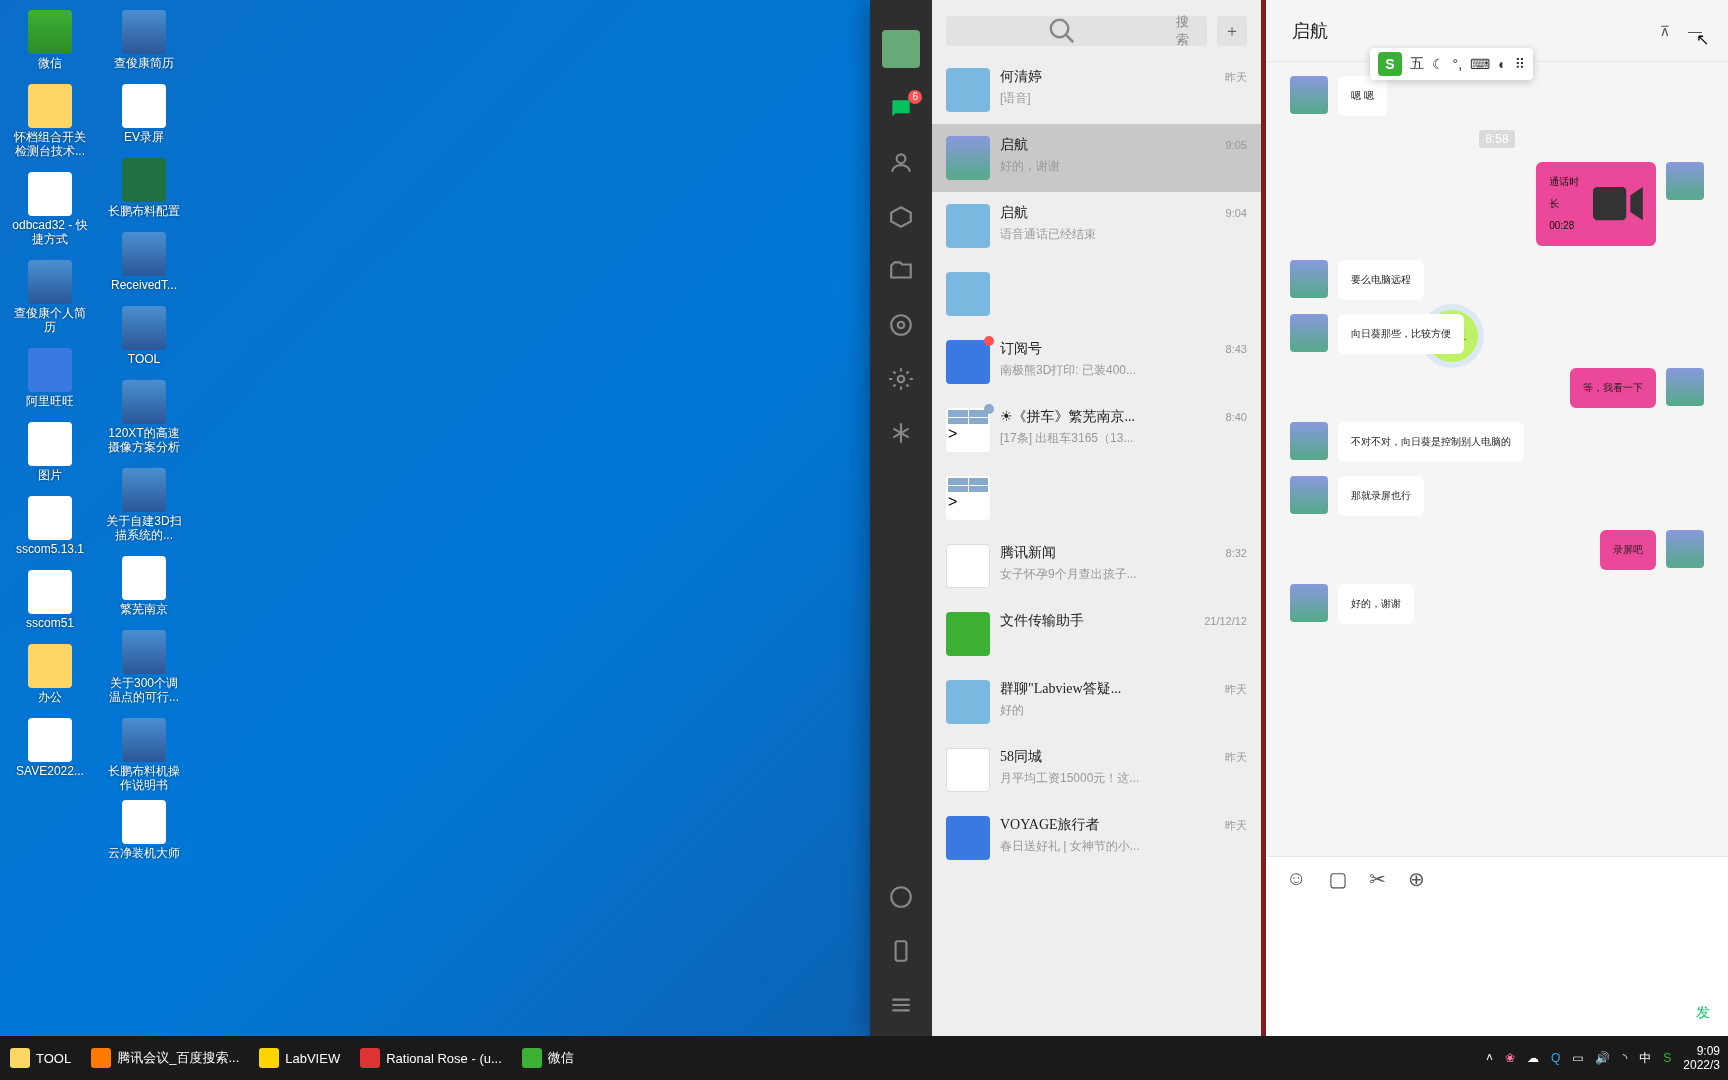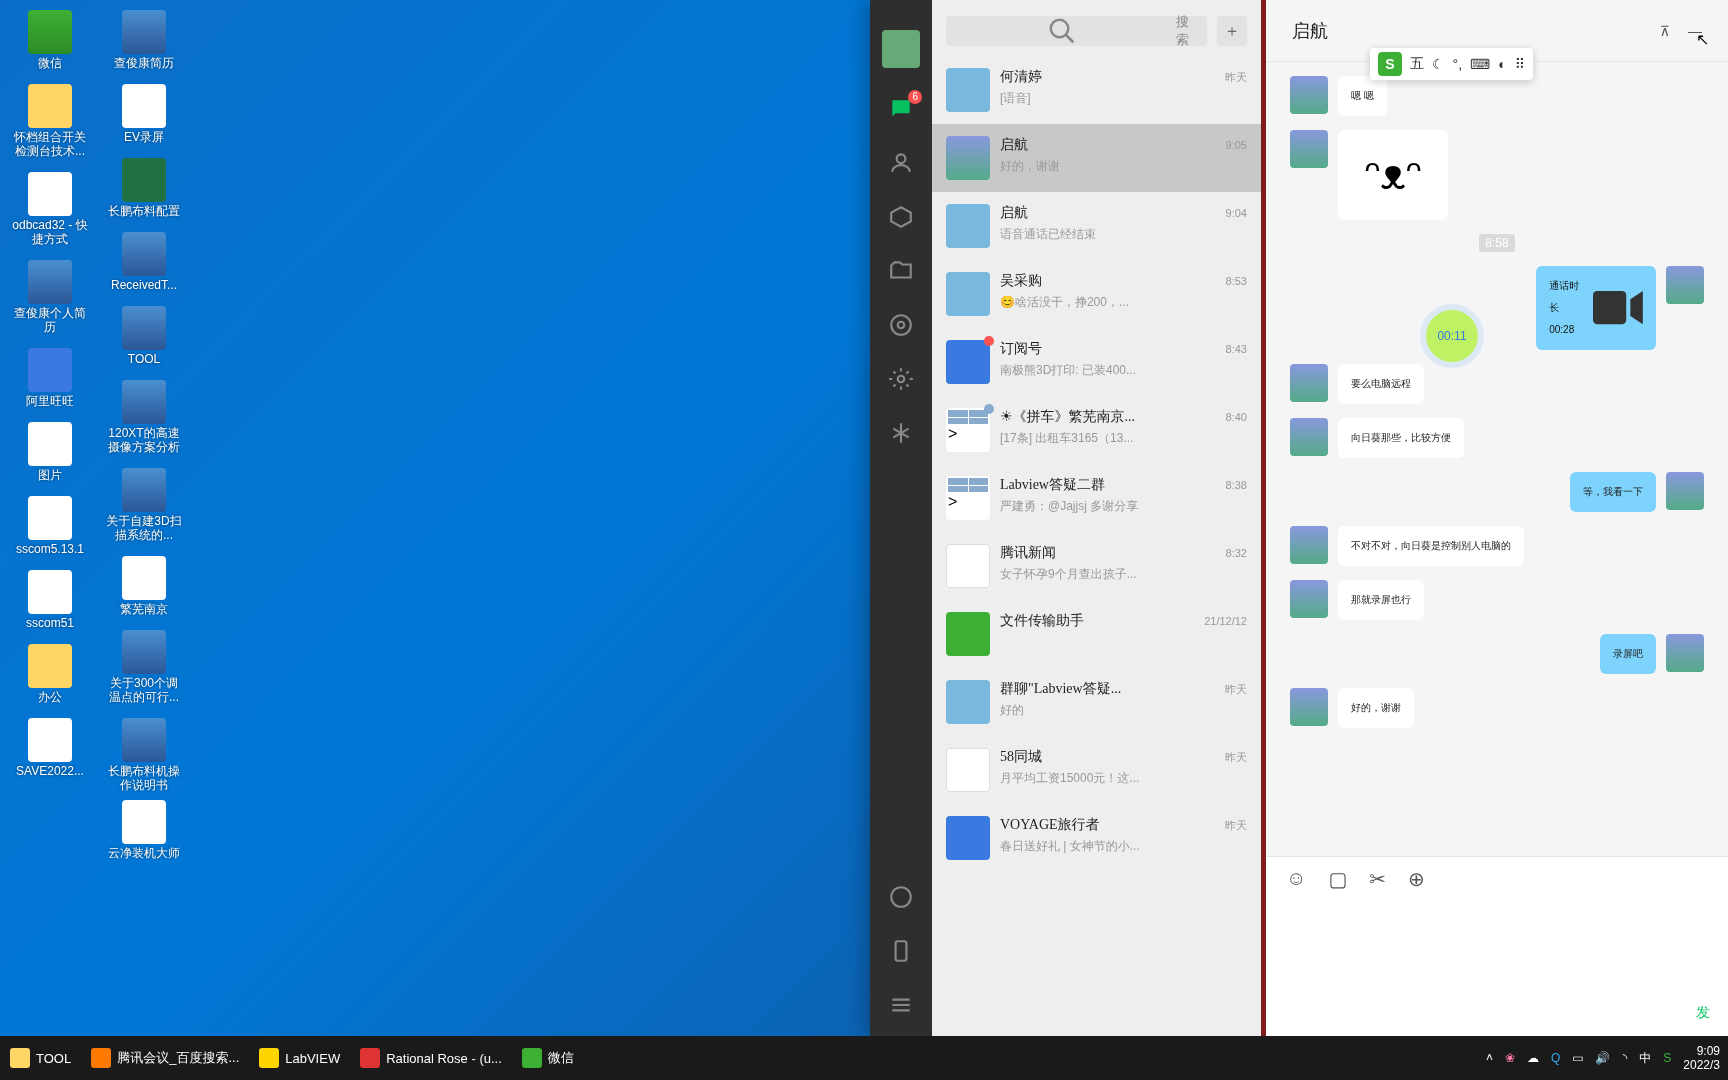--- a/index.html
+++ b/index.html
@@ -47,21 +47,21 @@
 
 .wc-chat{flex:1;display:flex;flex-direction:column;background:#f5f5f5;min-width:0;}
 .chat-head{height:62px;padding:0 26px;display:flex;align-items:center;justify-content:space-between;border-bottom:1px solid #e7e7e7;}
 .chat-title{font-size:18px;color:#222;}
 .win-ctrl{display:flex;gap:18px;color:#555;font-size:14px;}
 .chat-body{flex:1;overflow-y:auto;padding:14px 24px;display:flex;flex-direction:column;gap:14px;}
 .row{display:flex;gap:10px;align-items:flex-start;}
 .row.me{flex-direction:row-reverse;}
 .row .av2{width:38px;height:38px;border-radius:4px;background:linear-gradient(#89d,#5a8);flex-shrink:0;}
 .bubble{max-width:340px;background:#fff;border-radius:6px;padding:9px 13px;font-size:10px;color:#222;line-height:22px;position:relative;}
-.row.me .bubble{background:#7dd3fc;}
+.row.me .bubble{background:#ec4899;}
 .bubble.call{background:#95ec69;color:#111;display:flex;align-items:center;gap:8px;}
 .tstamp{align-self:center;background:#dadada;color:#fff;font-size:12px;padding:2px 6px;border-radius:3px;}
 .sticker{width:110px;height:90px;background:#fff;border-radius:6px;display:flex;align-items:center;justify-content:center;font-size:42px;}
 .voice-disc{position:absolute;width:52px;height:52px;border-radius:50%;background:#bef264;display:flex;align-items:center;justify-content:center;color:#3a7ae0;font-size:12px;box-shadow:0 0 0 6px rgba(184,212,245,.4);top:310px;right:250px;}
 
 .chat-input{height:180px;border-top:1px solid #e7e7e7;background:#fff;display:flex;flex-direction:column;}
 .tool-row{display:flex;gap:22px;padding:10px 20px;color:#555;font-size:20px;}
 .tool-row span{cursor:pointer;}
 .send{align-self:flex-end;margin:auto 18px 14px auto;color:#07c160;font-size:14px;cursor:pointer;}
 
@@ -268,27 +268,20 @@
           <div class="ct">
             <div class="r1">
               <div class="nm">启航</div>
               <div class="tm">9:04</div>
             </div>
             <div class="msg">语音通话已经结束</div>
           </div>
         </div>
         <div class="conv">
           <div class="av"></div>
-          <div class="ct">
-            <div class="r1">
-              <div class="nm">吴采购</div>
-              <div class="tm">8:53</div>
-            </div>
-            <div class="msg">😊啥活没干，挣200，...</div>
-          </div>
         </div>
         <div class="conv">
           <div class="av" style="background:#3a7ae0">
             <div class="rd"></div>
           </div>
           <div class="ct">
             <div class="r1">
               <div class="nm">订阅号</div>
               <div class="tm">8:43</div>
             </div>
@@ -300,27 +293,20 @@
           <div class="ct">
             <div class="r1">
               <div class="nm">☀《拼车》繁芜南京...</div>
               <div class="tm">8:40</div>
             </div>
             <div class="msg">[17条] 出租车3165（13...</div>
           </div>
         </div>
         <div class="conv">
           <div class="av grp"><div></div><div></div><div></div><div></div>&gt;</div>
-          <div class="ct">
-            <div class="r1">
-              <div class="nm">Labview答疑二群</div>
-              <div class="tm">8:38</div>
-            </div>
-            <div class="msg">严建勇：@Jajjsj 多谢分享</div>
-          </div>
         </div>
         <div class="conv">
           <div class="av" style="background:#fff;border:1px solid #ddd"></div>
           <div class="ct">
             <div class="r1">
               <div class="nm">腾讯新闻</div>
               <div class="tm">8:32</div>
             </div>
             <div class="msg">女子怀孕9个月查出孩子...</div>
           </div>
@@ -374,24 +360,20 @@
       <div class="win-ctrl">
         <span>⊼</span>
         <span>—</span>
       </div>
     </div>
     <div class="chat-body" id="chatbody">
       <div class="voice-disc">00:11</div>
     <div class="row ">
           <div class="av2"></div>
           <div class="bubble">嗯 嗯</div>
-        </div>
-        <div class="row ">
-          <div class="av2"></div>
-          <div class="sticker">ᵔᴥᵔ</div>
         </div>
         <div class="tstamp">8:58</div>
         <div class="row me">
           <div class="av2"></div>
           <div class="bubble call">通话时长 00:28 <svg width="18" height="12" viewBox="0 0 24 16" fill="#333">
               <rect x="0" y="0" width="16" height="16" rx="2"></rect>
               <path d="M18 4l6-4v16l-6-4z"></path>
             </svg></div>
         </div>
         <div class="row ">

